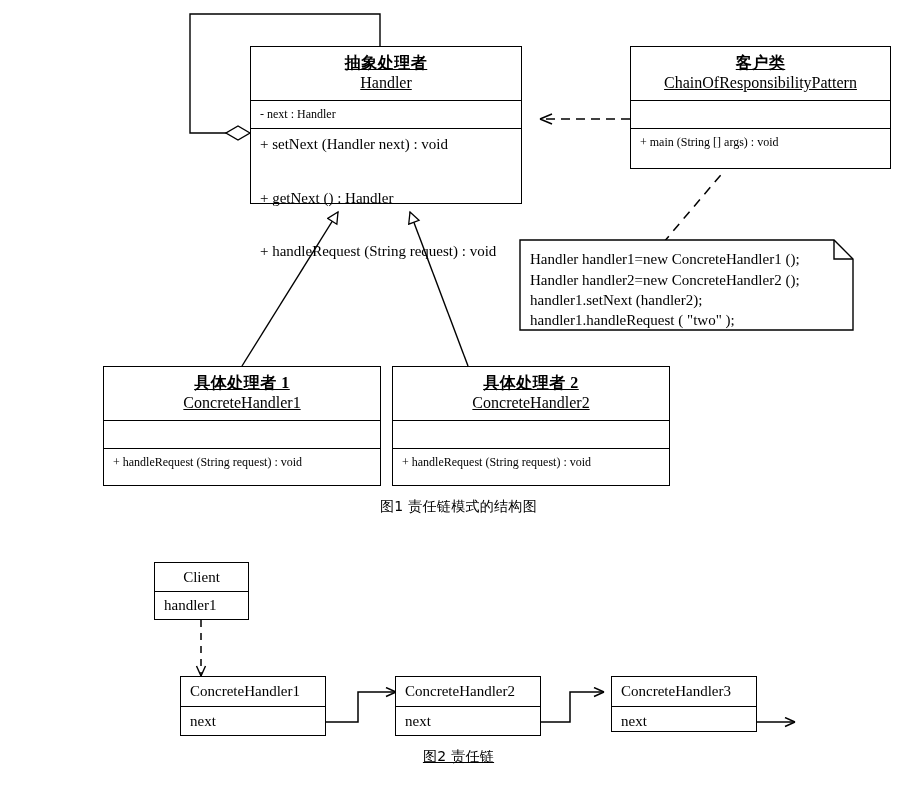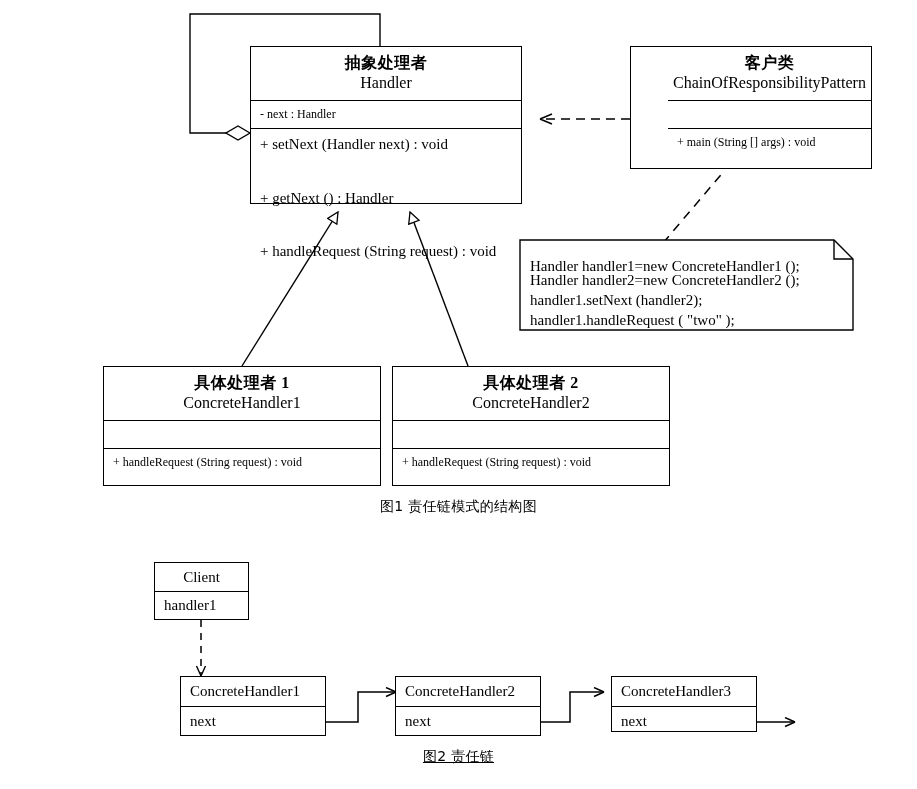--- a/index.html
+++ b/index.html
@@ -44,20 +44,21 @@
     justify-content: center;
   }
   .uml-compartment:last-child {
     border-bottom: none;
     gap: 32px;
   }
   .cls-header {
     text-align: center;
     padding: 6px 4px 7px 4px;
     line-height: 1.25;
+    text-decoration: underline;
   }
   .cls-cn {
     font-size: 16px;
     font-weight: 700;
     letter-spacing: 0.5px;
   }
   .cls-en {
     font-size: 16px;
     font-weight: 400;
   }
@@ -194,21 +195,21 @@
     <div class="uml-compartment">
       <div class="cls-row">- next : Handler</div>
     </div>
     <div class="uml-compartment cls-rows">
       <div>+ setNext (Handler next) : void</div>
       <div>+ getNext () : Handler</div>
       <div>+ handleRequest (String request) : void</div>
     </div>
   </div>
 
-  <div class="uml-class" style="left:630px; top:46px; width:242px; height:123px;padding-left:37px;">
+  <div class="uml-class" style="left:630px; top:46px; width:261px; height:123px;">
     <div class="uml-compartment cls-header">
       <div class="cls-cn">客户类</div>
       <div class="cls-en">ChainOfResponsibilityPattern</div>
     </div>
     <div class="uml-compartment cls-empty">
       <div class="cls-row"></div>
     </div>
     <div class="uml-compartment">
       <div class="cls-row">+ main (String [] args) : void</div>
     </div>
@@ -234,21 +235,21 @@
     </div>
     <div class="uml-compartment cls-empty">
       <div class="cls-row"></div>
     </div>
     <div class="uml-compartment">
       <div class="cls-row">+ handleRequest (String request) : void</div>
     </div>
   </div>
 
   <div class="uml-note" style="left:520px; top:240px; width:333px; height:90px; background:transparent;">
-    <div class="note-text" style="top:15px;font-family:Liberation Serif, serif;">Handler handler1=new ConcreteHandler1 ();</div>
+    <div class="note-text" style="top:8px;font-family:Liberation Serif, serif;">Handler handler1=new ConcreteHandler1 ();</div>
     <div class="note-text" style="top:29px;">Handler handler2=new ConcreteHandler2 ();</div>
     <div class="note-text" style="top:49px;">handler1.setNext (handler2);</div>
     <div class="note-text" style="top:69px;">handler1.handleRequest (  "two"  );</div>
   </div>
 
   <div class="caption" style="left:0; top:498px; width:917px;">图1 责任链模式的结构图</div>
 
   <div class="simple-box" style="left:154px; top:562px; width:95px; height:58px;">
     <div class="simple-row top center" style="height:29px;">Client</div>
     <div class="simple-row" style="height:27px;">handler1</div>

